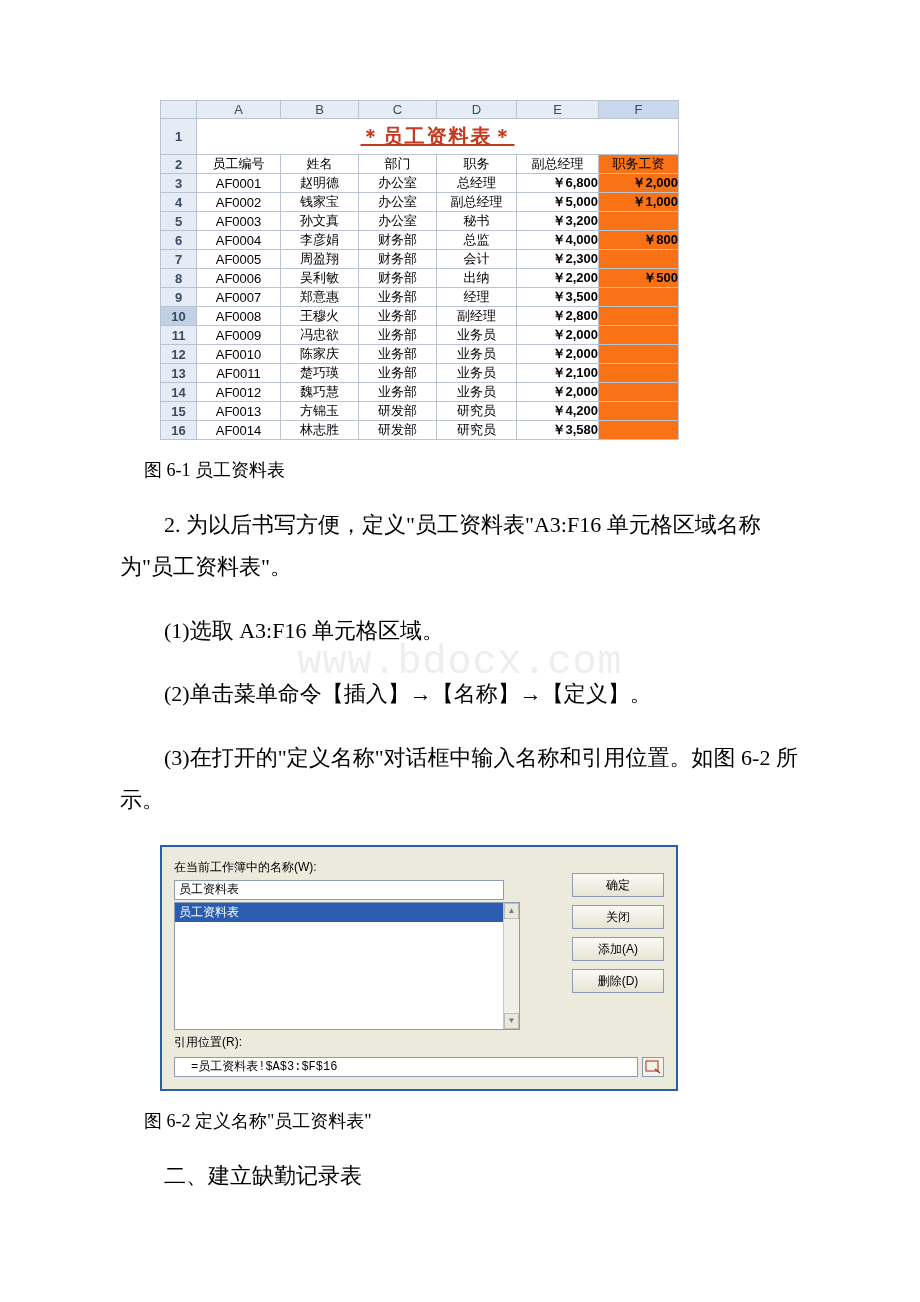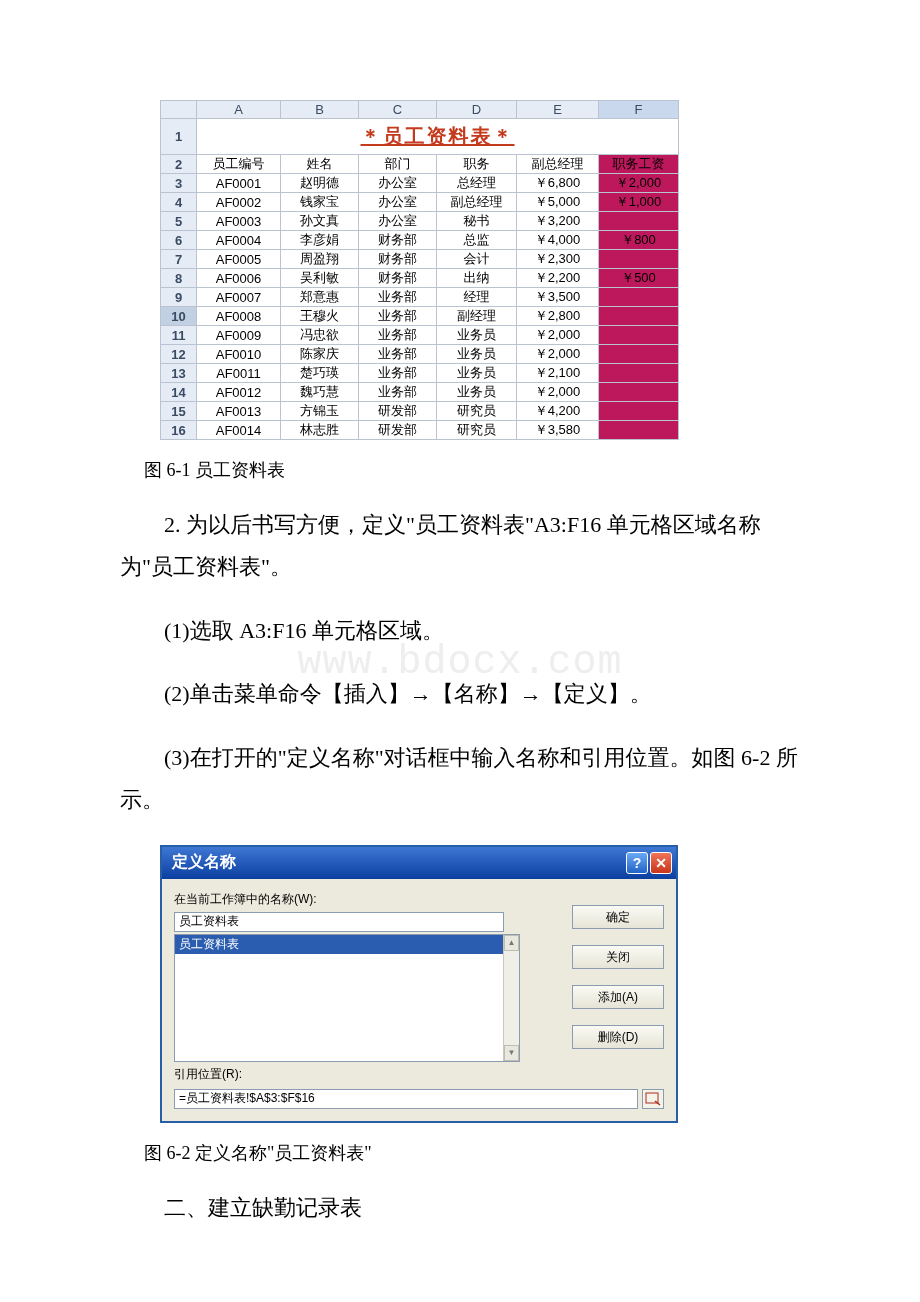--- a/index.html
+++ b/index.html
@@ -46,37 +46,37 @@
     width: 36px;
     height: 18px;
   }
   .cell {
     background: #fff;
     padding: 0 4px;
     height: 18px;
     white-space: nowrap;
   }
   .cell.center { text-align: center; }
-  .cell.right { text-align: center; }
+  .cell.right { text-align: right; font-weight: bold; }
   .title-row td.cell {
     text-align: center;
     color: #c43a1d;
     font-family: "KaiTi", "楷体", serif;
     font-size: 20px;
     font-weight: bold;
     height: 36px;
     letter-spacing: 2px;
     text-decoration: underline;
   }
   .colA { width: 84px; }
   .colB { width: 78px; }
   .colC { width: 78px; }
   .colD { width: 80px; }
   .colE { width: 82px; }
-  .colF { width: 80px; background:#be185d; }
+  .colF { width: 80px; background:#f97316; }
   th.colF.col-hdr { background:#c9d8ec; }
   .body-text {
     font-size: 22px;
     line-height: 1.9;
     margin: 22px 0 0 0;
   }
   .caption {
     font-size: 18px;
     margin: 18px 0 0 24px;
   }
@@ -166,43 +166,43 @@
   .dlg-scroll-btn {
     height: 16px;
     background: #e8e8de;
     border: 1px solid #bdbdb0;
     display:flex; align-items:center; justify-content:center;
     font-size: 8px; color:#777;
   }
   .dlg-btn-col {
     position: absolute;
     right: 12px; top: 26px;
-    display: flex; flex-direction: column; gap: 16px;
+    display: flex; flex-direction: column; gap: 8px;
   }
   .dlg-btn {
     width: 92px; height: 24px;
     border: 1px solid #8a9bb2;
     background: linear-gradient(#fafaf4,#e6e4d6);
     font-size: 12px;
     text-align: center;
     line-height: 22px;
     font-family: "SimSun", sans-serif;
   }
   .dlg-ref-row {
     margin-top: 6px;
     display: flex; align-items: center; gap: 4px;
   }
   .dlg-ref-input {
     flex: 1;
     height: 20px;
     border: 1px solid #8a9bb2;
     background: #fff;
-    padding: 0 4px;
+    padding: 0 16px;
     font-size: 12px;
-    font-family: Liberation Sans, sans-serif;
+    font-family: Liberation Mono, monospace;
   }
   .ref-btn {
     width: 22px; height: 20px;
     border: 1px solid #8a9bb2;
     background: #f4f3ea;
     display:inline-flex; align-items:flex-end; justify-content:center;
     position: relative;
   }
   .ref-btn svg { position:absolute; top:2px; left:2px; }
 </style>
@@ -372,27 +372,20 @@
 
   <div class="watermark-wrap">
     <div class="watermark">www.bdocx.com</div>
     <p class="body-text indent1">(1)选取 A3:F16 单元格区域。</p>
     <p class="body-text indent1">(2)单击菜单命令【插入】→【名称】→【定义】。</p>
   </div>
 
   <p class="body-text indent1">(3)在打开的"定义名称"对话框中输入名称和引用位置。如图 6-2 所示。</p>
 
   <div class="dialog">
-    <div class="dlg-titlebar">
-      <span class="dlg-title">定义名称</span>
-      <div class="dlg-title-btns">
-        <span class="dlg-tbtn help">?</span>
-        <span class="dlg-tbtn close">✕</span>
-      </div>
-    </div>
     <div class="dlg-body">
       <div class="dlg-label">在当前工作簿中的名称(W):</div>
       <input class="dlg-input" value="员工资料表" style="">
       <div class="dlg-list">
         <div class="dlg-list-inner">
           <div class="dlg-list-item">员工资料表</div>
         </div>
         <div class="dlg-scroll">
           <div class="dlg-scroll-btn">▲</div>
           <div class="dlg-scroll-btn">▼</div>

